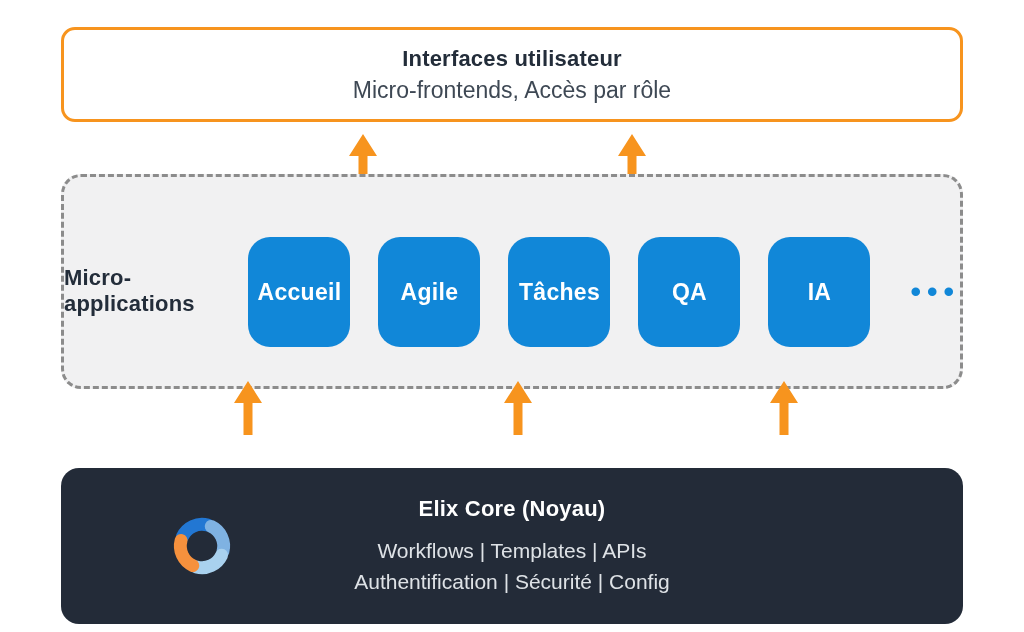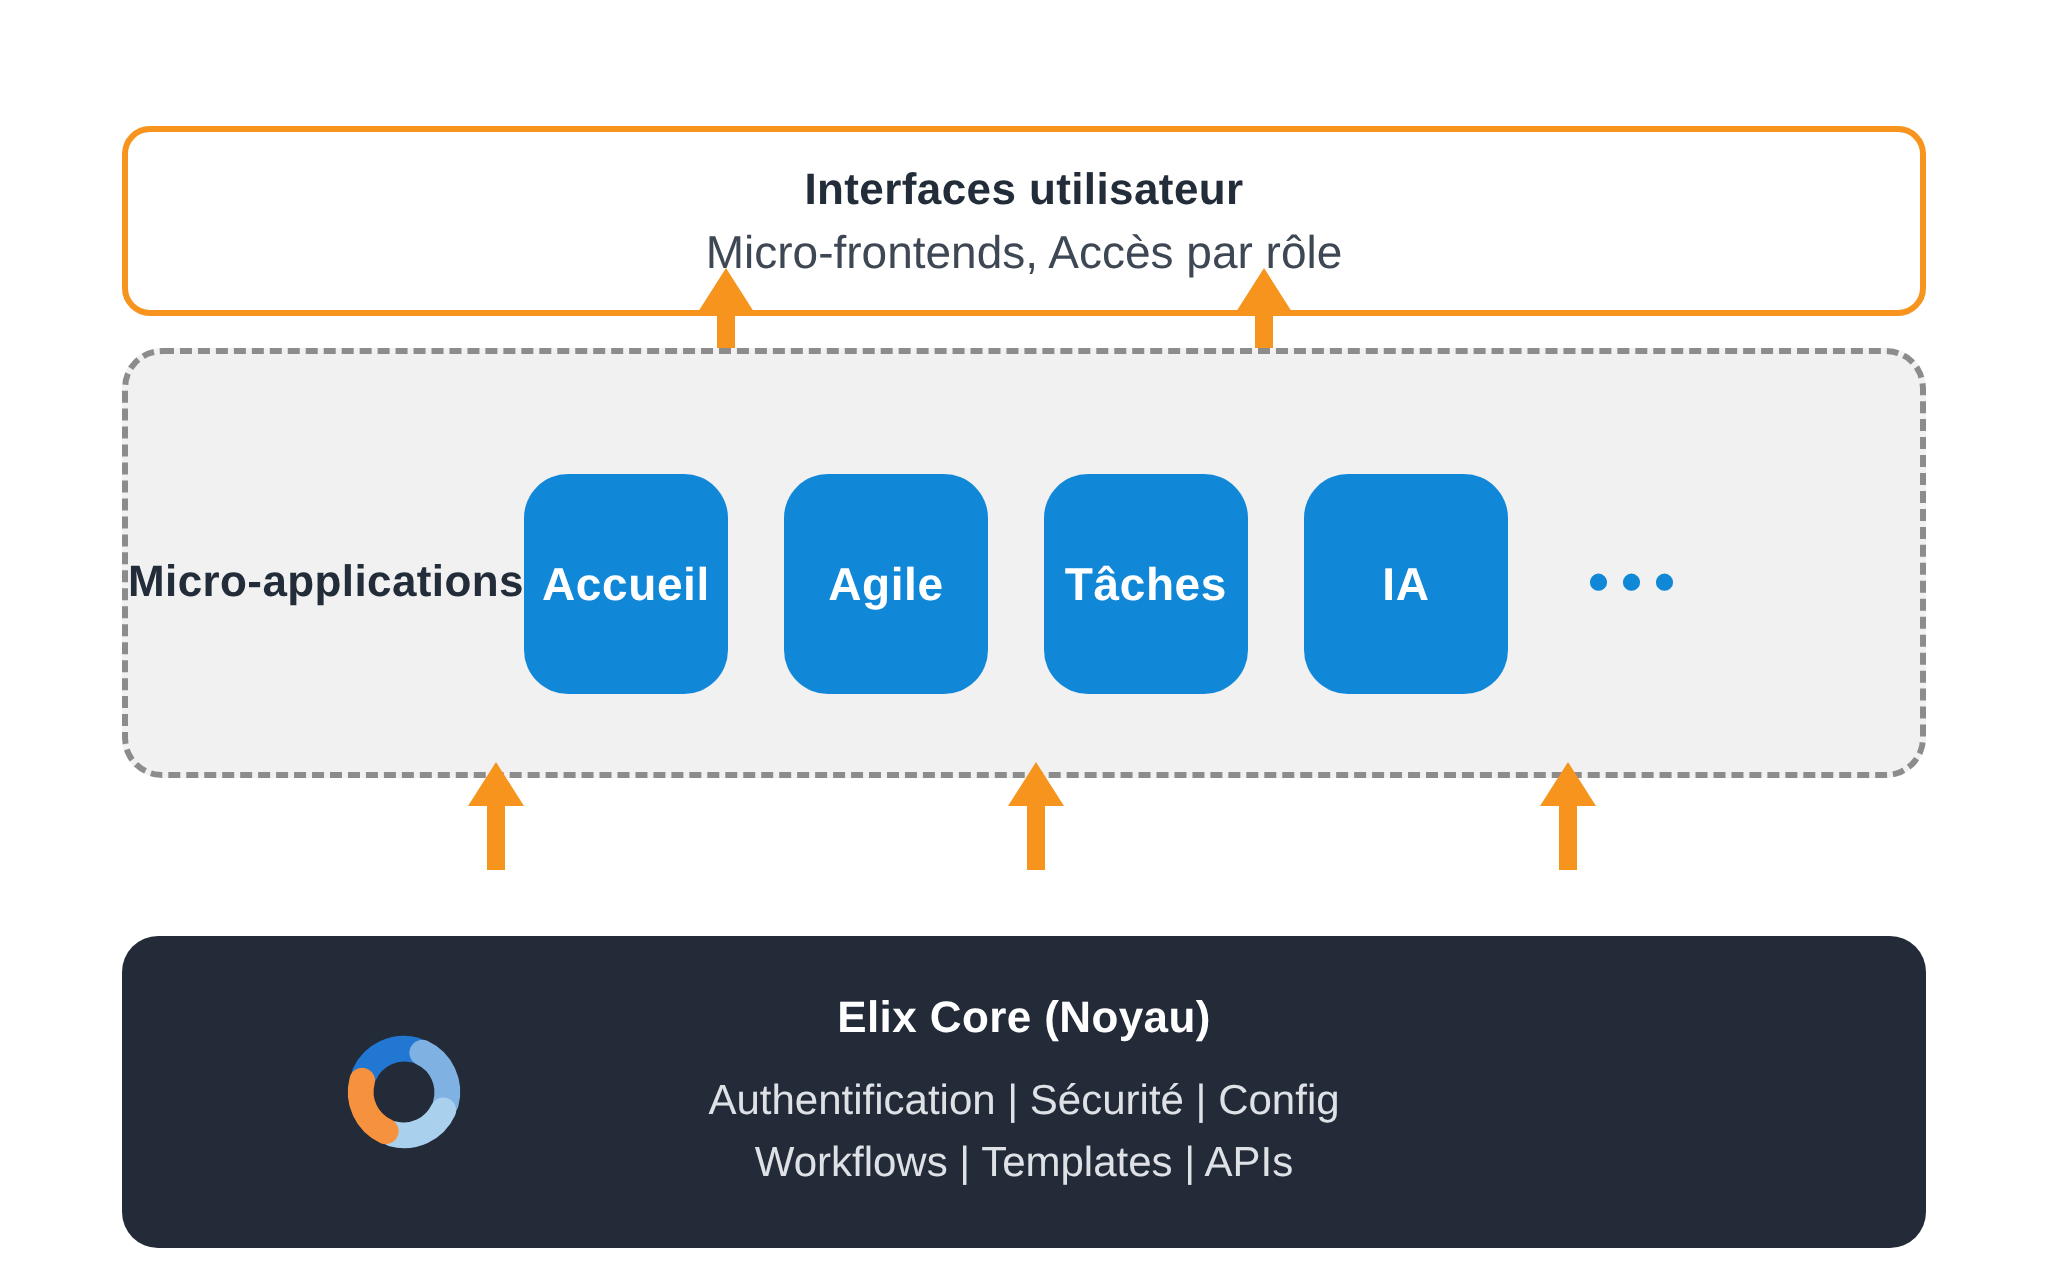--- a/index.html
+++ b/index.html
@@ -23,21 +23,20 @@
 
   
   .ui-layer{
     position:absolute;left:61px;top:27px;width:902px;height:95px;
     box-sizing:border-box;
     border:3px solid var(--accent_orange,#F7941E);
     border-radius:14px;
     background:#ffffff;
     display:flex;flex-direction:column;align-items:center;justify-content:center;
     gap:5px;
-    margin-top:36px;
   }
   .box-title{
     font-size:22px;font-weight:bold;color:var(--heading_navy,#232D3A);
     letter-spacing:0.2px;
   }
   .ui-subtitle{
     font-size:23px;color:var(--subtitle_gray,#3E4854);
   }
 
   
@@ -116,20 +115,21 @@
         <polygon points="15,0 29,22 19.5,22 19.5,54 10.5,54 10.5,22 1,22" fill="currentColor"></polygon>
       </svg>
   </div>
 
   <section class="apps-layer">
     <div class="box-title apps-title">Micro-applications</div>
     <div class="tiles">
       <div class="tile">Accueil</div>
       <div class="tile">Agile</div>
       <div class="tile">Tâches</div>
+      <div class="tile">QA</div>
       <div class="tile">IA</div>
       <div class="dots">•••</div>
     </div>
   </section>
 
   <div class="arrow a-low1">
     <svg viewBox="0 0 30 54">
         <polygon points="15,0 29,22 19.5,22 19.5,54 10.5,54 10.5,22 1,22" fill="currentColor"></polygon>
       </svg>
   </div>
@@ -147,17 +147,17 @@
   <section class="core-layer">
     <svg class="core-logo" viewBox="0 0 64 64">
       <g fill="none" stroke-width="12.5" stroke-linecap="round">
         <path d="M 12.97 23.12 A 21 21 0 0 1 37.44 11.72" stroke="#2277D3"></path>
         <path d="M 12.97 23.12 A 21 21 0 0 1 37.44 11.72" stroke="#7FB2E2" transform="rotate(90 32 32)"></path>
         <path d="M 12.97 23.12 A 21 21 0 0 1 37.44 11.72" stroke="#A9D1EE" transform="rotate(180 32 32)"></path>
         <path d="M 12.97 23.12 A 21 21 0 0 1 37.44 11.72" stroke="#F6913D" transform="rotate(270 32 32)"></path>
       </g>
     </svg>
     <div class="core-title">Elix Core (Noyau)</div>
+    <div class="core-line">Workflows | Templates | APIs</div>
     <div class="core-line">Authentification | Sécurité | Config</div>
-    <div class="core-line">Workflows | Templates | APIs</div>
   </section>
 
 </div>
 
 </body></html>

